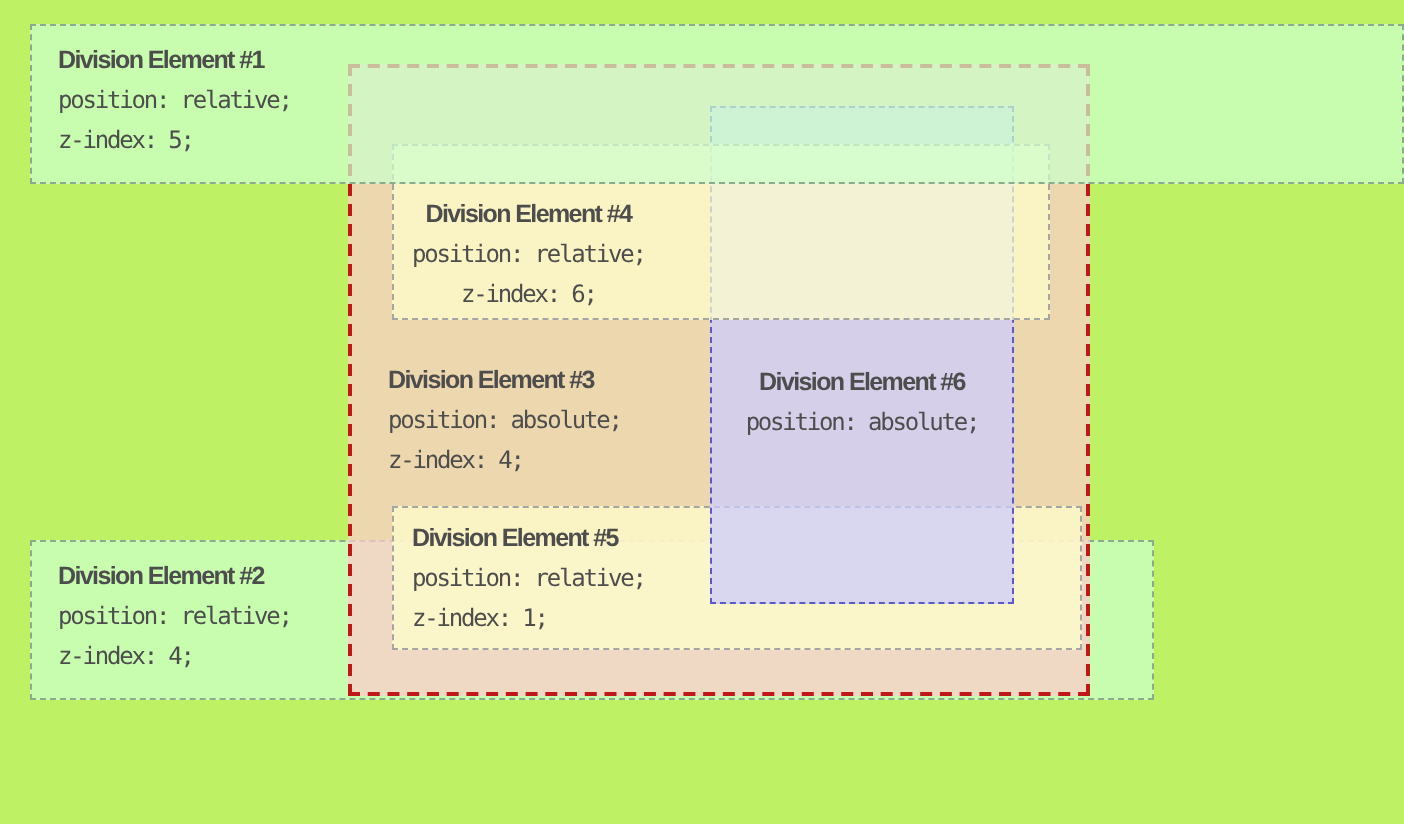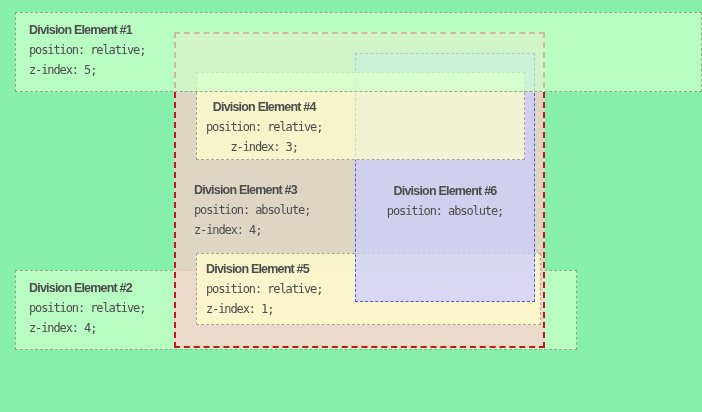--- a/index.html
+++ b/index.html
@@ -5,21 +5,21 @@
   html, body {
     margin: 0;
     padding: 0;
     background: #ffffff;
   }
   .stage {
     position: relative;
     width: 702px;
     height: 412px;
     overflow: hidden;
-    background: #86efac;
+    background: #bef264;
     font-family: "Liberation Sans", sans-serif;
   }
   .dbox {
     position: absolute;
     box-sizing: border-box;
   }
   .label { position: absolute; }
   .ttl {
     font-family: "Liberation Sans", sans-serif;
     font-weight: bold;
@@ -41,21 +41,21 @@
   .b1 { left: 15px;  top: 12px;  width: 687px; height: 80px;  z-index: 5;
         background: rgba(204,255,204,0.72); border: 1px dashed #8fa98f; }
   .b2 { left: 15px;  top: 270px; width: 562px; height: 80px;  z-index: 2;
         background: rgba(204,255,204,0.72); border: 1px dashed #8fa98f; }
   .b3 { left: 174px; top: 32px;  width: 371px; height: 316px; z-index: 4;
         background: rgba(255,204,204,0.72); border: 2px dashed #c01818; }
   .b4 { left: 20px;  top: 38px;  width: 329px; height: 88px;  z-index: 6;
         background: rgba(255,255,204,0.72); border: 1px dashed #a5a5a5; }
   .b5 { left: 20px;  top: 219px; width: 345px; height: 72px;  z-index: 1;
         background: rgba(255,255,204,0.72); border: 1px dashed #a5a5a5; }
-  .b6 { left: 179px; top: 19px;  width: 180px; height: 249px; z-index: 3;
+  .b6 { left: 179px; top: 19px;  width: 152px; height: 249px; z-index: 3;
         background: rgba(204,204,255,0.72); border: 1px dashed #5a5ac8; }
   
   .b1 > .label, .b2 > .label { left: 13px; top: 7px; }
   .b3 > .label { left: 18px; top: 146px; }
   .b4 > .label { left: 9px;  top: 24px; text-align: center; }
   .b5 > .label { left: 9px;  top: 5px; }
   .b6 > .label { left: 0; top: 127px; width: 100%; text-align: center; }
 </style>
 </head>
 <body>
@@ -74,21 +74,21 @@
     <div class="label">
       <div class="ttl">Division Element #3</div>
       <div class="code">position: absolute;</div>
       <div class="code">z-index: 4;</div>
     </div>
 
     <div class="dbox b4">
       <div class="label">
         <div class="ttl">Division Element #4</div>
         <div class="code">position: relative;</div>
-        <div class="code">z-index: 3;</div>
+        <div class="code">z-index: 6;</div>
       </div>
     </div>
 
     <div class="dbox b6">
       <div class="label">
         <div class="ttl">Division Element #6</div>
         <div class="code">position: absolute;</div>
       </div>
     </div>
 

